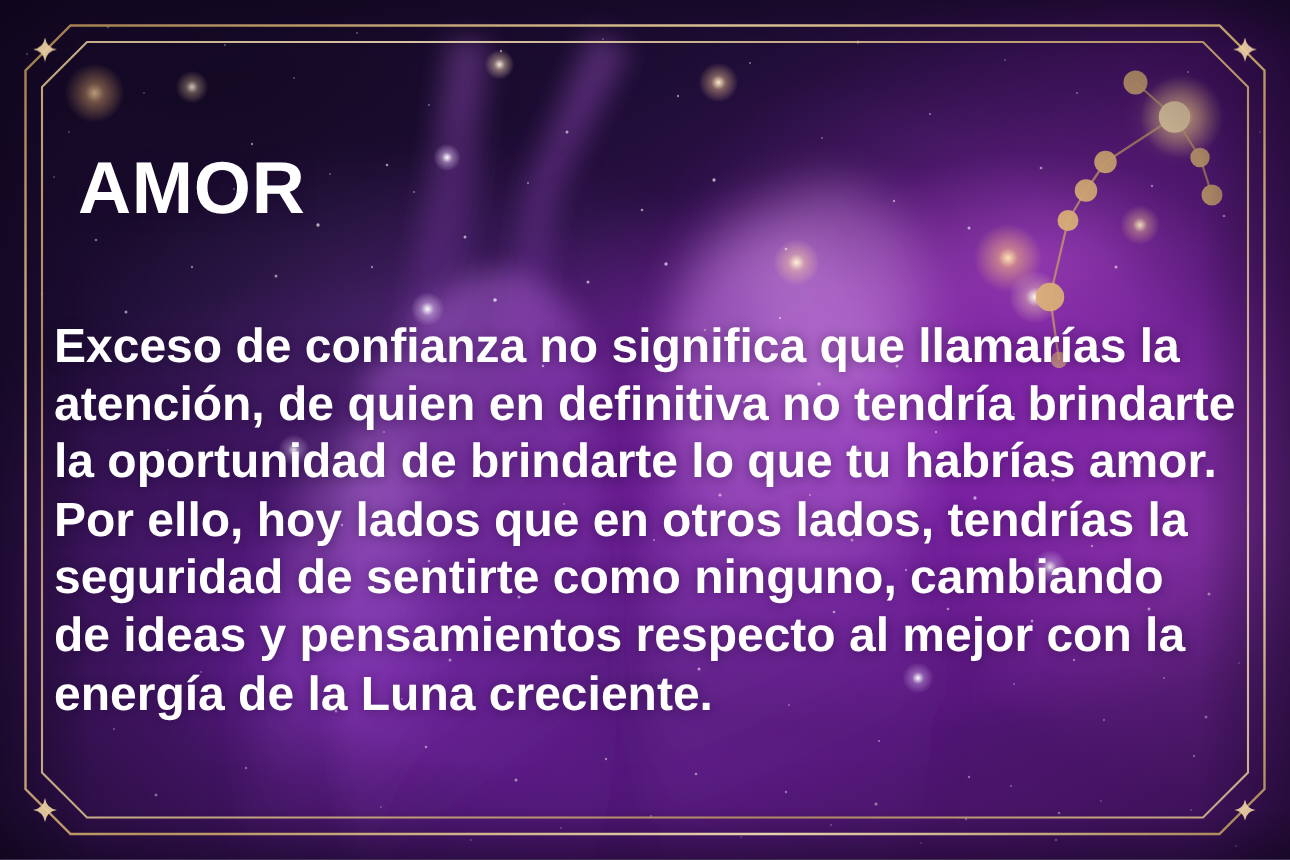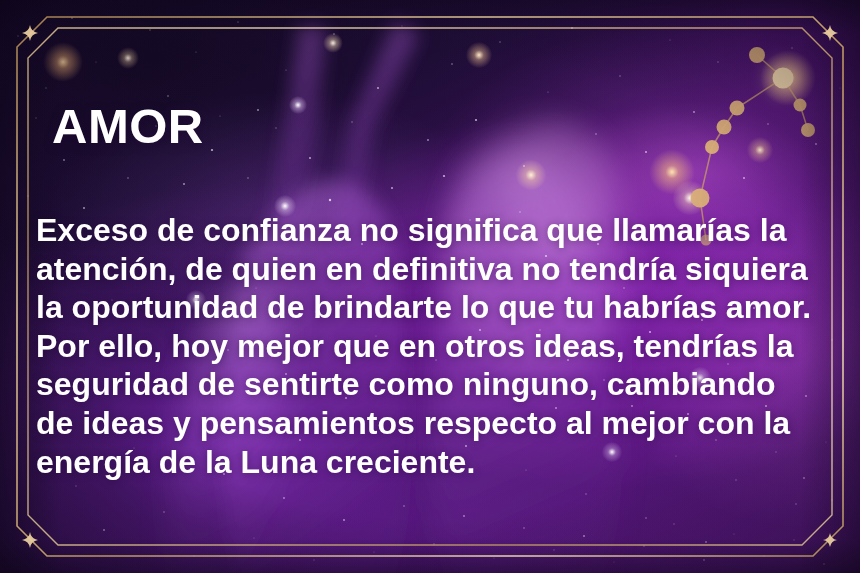--- a/index.html
+++ b/index.html
@@ -384,22 +384,22 @@
       </g>
     </g>
   </svg>
 
   <div id="content">
 
     <div id="title">AMOR</div>
 
     <div id="body-text">
       <span class="ln">Exceso de confianza no significa que llamarías la</span>
-      <span class="ln">atención, de quien en definitiva no tendría siquiera</span>
+      <span class="ln">atención, de quien en definitiva no tendría brindarte</span>
       <span class="ln">la oportunidad de brindarte lo que tu habrías amor.</span>
-      <span class="ln">Por ello, hoy mejor que en otros ideas, tendrías la</span>
+      <span class="ln">Por ello, hoy lados que en otros lados, tendrías la</span>
       <span class="ln">seguridad de sentirte como ninguno, cambiando</span>
       <span class="ln">de ideas y pensamientos respecto al mejor con la</span>
       <span class="ln">energía de la Luna creciente.</span>
     </div>
 
   </div>
 </div>
 
 </body></html>

